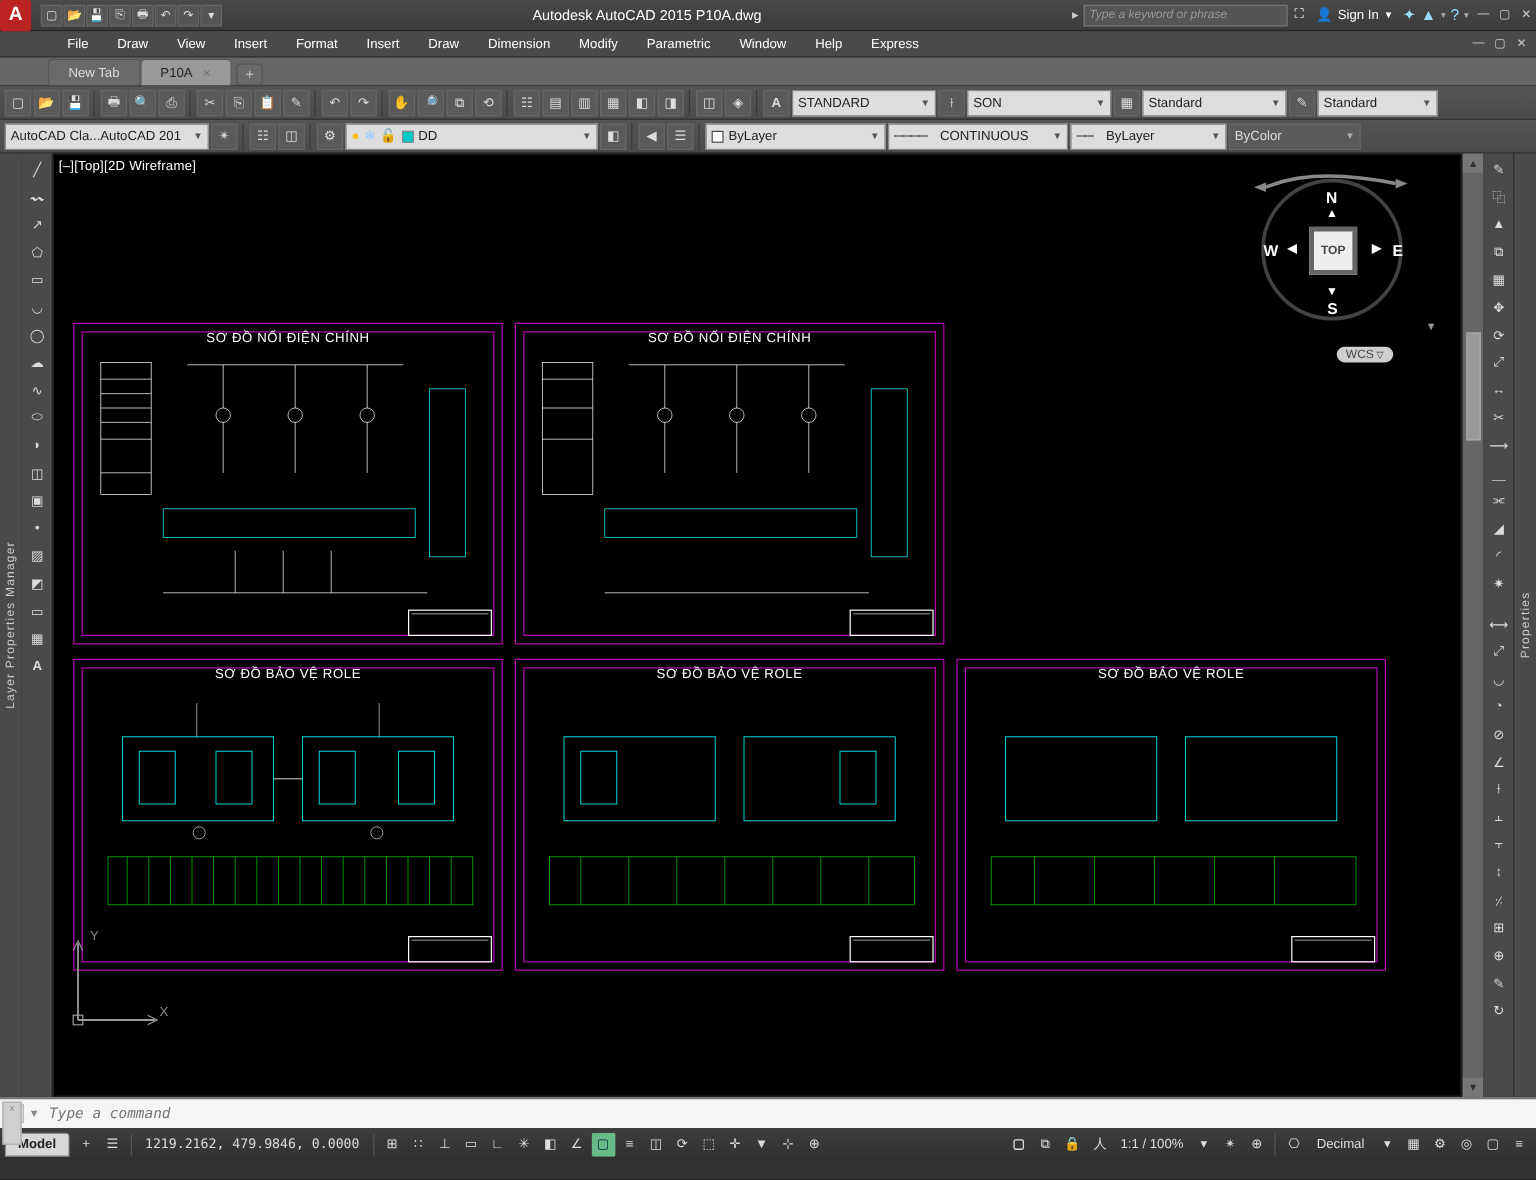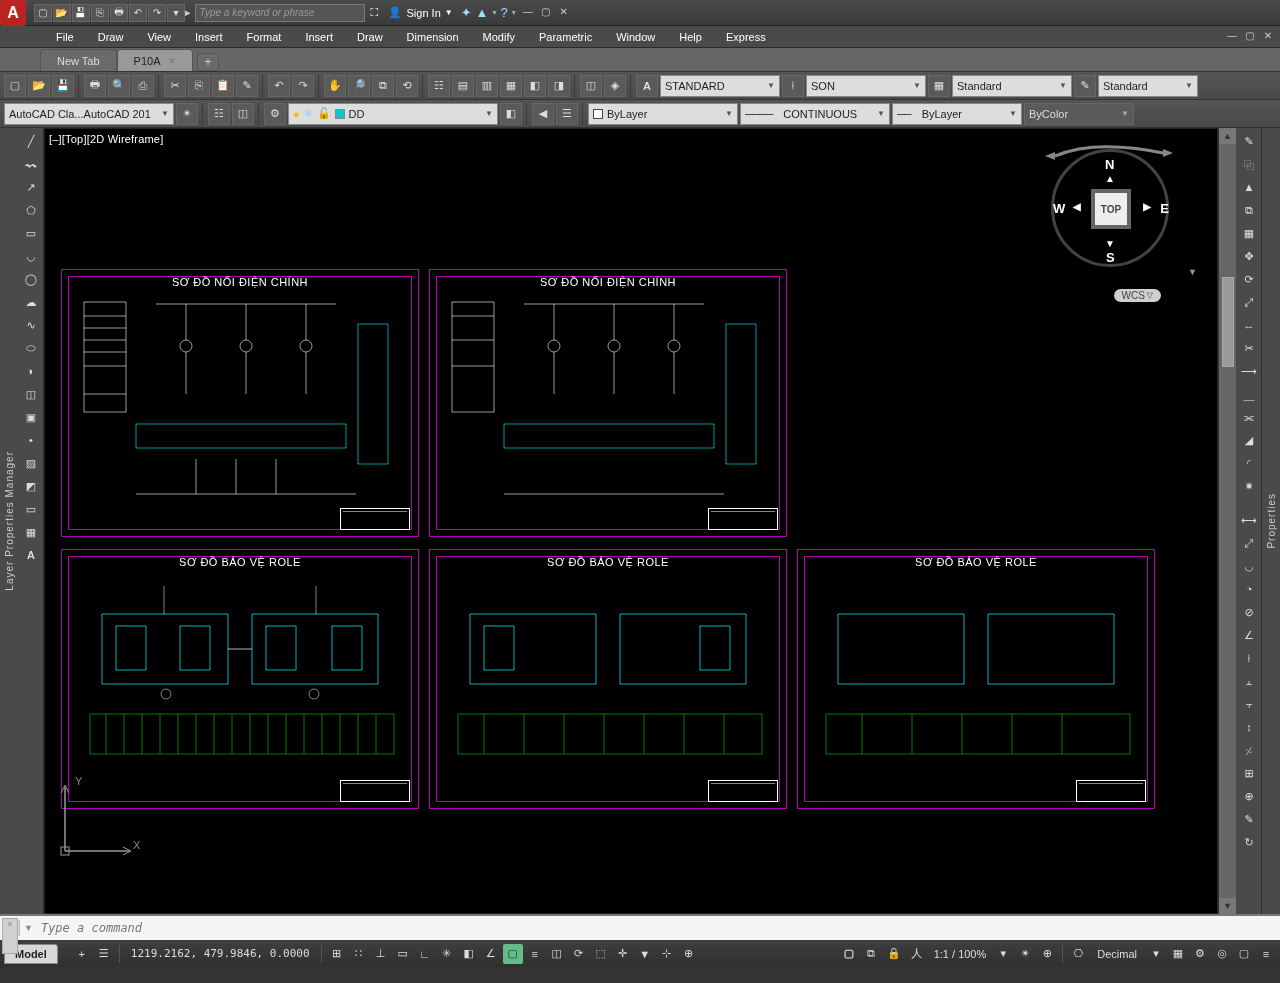--- a/index.html
+++ b/index.html
@@ -83,40 +83,41 @@
 .cmd-hist{ height:20px; background:#f2f2f2; color:#333; font-family:Consolas,monospace; font-size:12px; padding:2px 26px; border-bottom:1px solid #ccc;}
 .cmd-line{ height:24px; display:flex; align-items:center; background:#f5f5f5; padding:0 4px; gap:4px;}
 .cmd-chev{ width:16px; height:16px; background:#ddd; border:1px solid #bbb; display:flex;align-items:center;justify-content:center; font-size:9px;color:#555;}
 .cmd-drop{ font-size:9px; color:#888;}
 .cmd-input{ flex:1; height:18px; border:none; background:transparent; font-family:Consolas,monospace; font-size:12px; color:#404040; font-style:italic; padding-left:4px; }
 
 
 .status{ height:27px; background:linear-gradient(#3f3f3f,#2f2f2f); display:flex; align-items:center; padding:0 4px; gap:2px; color:#ddd; font-size:11px;}
 .status .sbtn{ height:20px; min-width:20px; padding:0 3px; display:flex;align-items:center;justify-content:center; border:1px solid transparent; border-radius:2px;}
 .status .sbtn.on{ background:#6b8; color:#023;}
-.status .tab3d{ background:#d8d8d8; color:#222; border:1px solid #888; border-radius:3px 3px 0 0; padding:3px 10px; font-weight:bold; margin-right:12px;}
+.status .tab3d{ background:#d8d8d8; color:#222; border:1px solid #888; border-radius:3px 3px 0 0; padding:3px 10px; font-weight:bold; margin-right:2px;}
 .status .sep{ width:1px; height:18px; background:#555; margin:0 3px;}
 .status .coords{ font-family:Consolas,monospace; padding:0 6px;}
 [data-interactable=true]{cursor:pointer;}
 </style>
 </head>
 <body>
 
 <div class="titlebar" data-interactable="false">
   <div class="app-logo" data-interactable="true">A</div>
   <div class="qat" data-interactable="false">
     <div class="btn tool-btn" data-interactable="true">▢</div>
     <div class="btn tool-btn" data-interactable="true">📂</div>
     <div class="btn tool-btn" data-interactable="true">💾</div>
     <div class="btn tool-btn" data-interactable="true">⎘</div>
     <div class="btn tool-btn" data-interactable="true">🖶</div>
     <div class="btn tool-btn" data-interactable="true">↶</div>
     <div class="btn tool-btn" data-interactable="true">↷</div>
     <div class="btn tool-btn" data-interactable="true">▾</div>
   </div>
+  <div class="app-title" data-interactable="false">Autodesk AutoCAD 2015   P10A.dwg</div>
   <div style="color:#ccc;margin-right:4px;" data-interactable="true">▸</div>
   <div class="search-box" data-interactable="true">Type a keyword or phrase</div>
   <div class="signin" data-interactable="true">
     <span class="ic" data-interactable="true">⛶</span>
     <span class="ic" data-interactable="false">👤</span>
     <span data-interactable="false">Sign In</span>
     <span style="font-size:8px;">▼</span>
   </div>
   <div class="titlebar-right" data-interactable="false">
     <span class="ic" data-interactable="true">✦</span>

